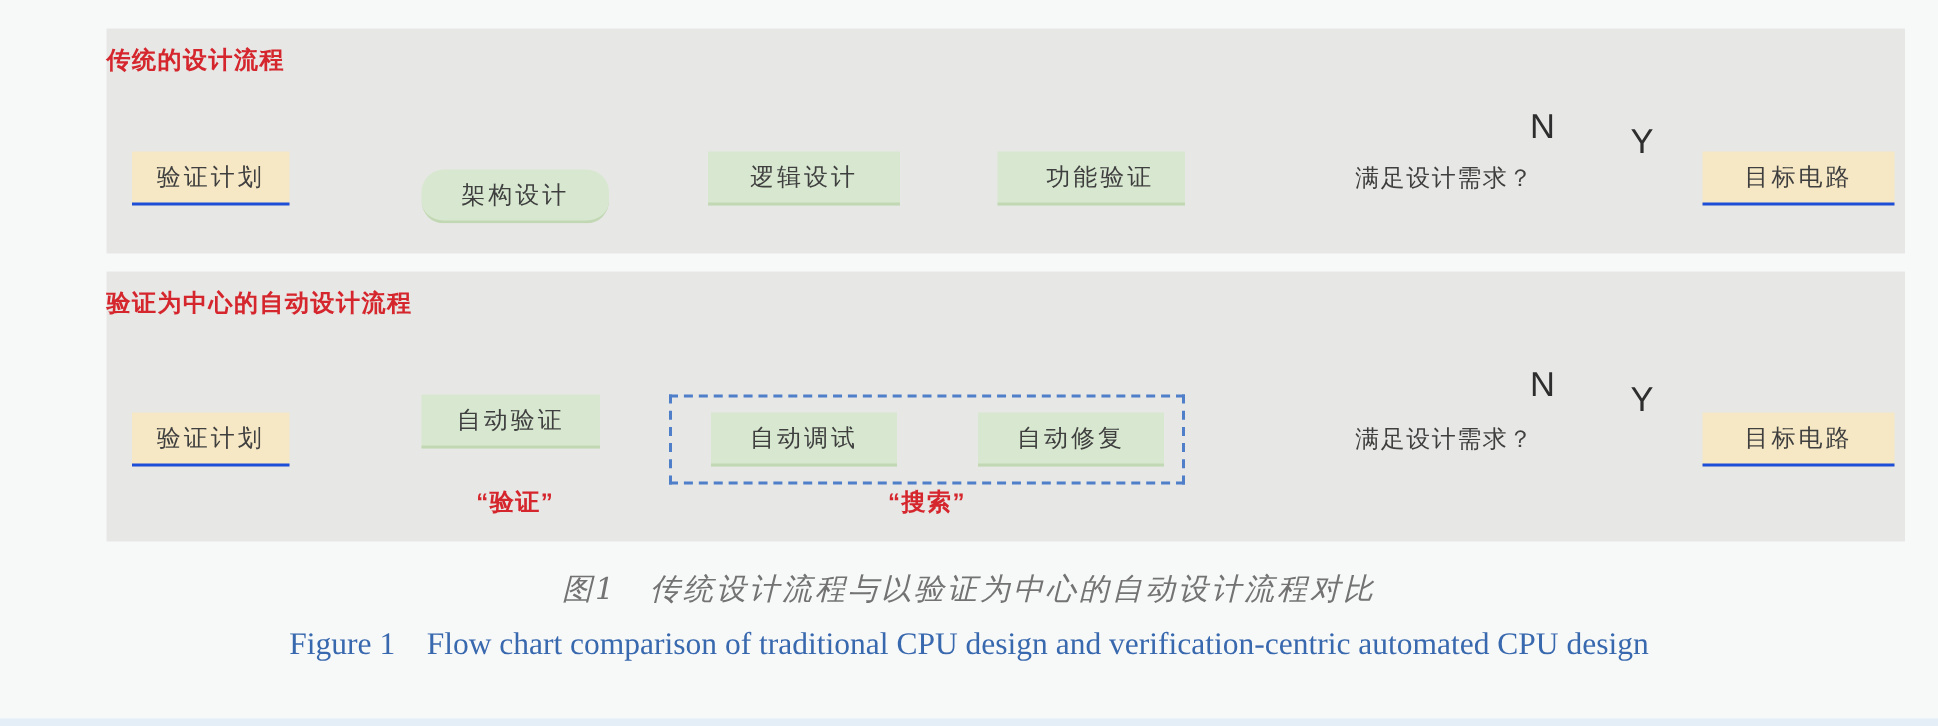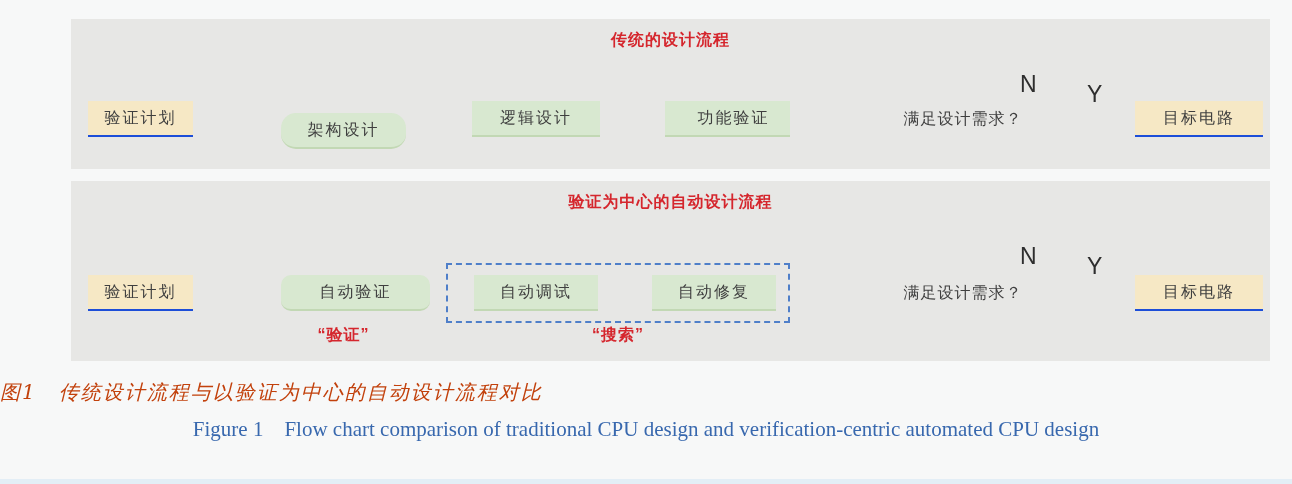--- a/index.html
+++ b/index.html
@@ -4,43 +4,43 @@
 <style>
   html,body{margin:0;padding:0;background:#f7f8f8;}
   .canvas{
     position:relative;width:1292px;height:484px;background:#f7f8f8;
     font-family:"Liberation Sans",sans-serif;overflow:hidden;
   }
   .panel{position:absolute;left:71px;width:1199px;background:#e7e7e5;}
   #panel1{top:19px;height:150px;}
   #panel2{top:181px;height:180px;}
   .panel-title{
-    position:absolute;top:11px;left:0;width:100%;text-align:center;
+    position:absolute;top:11px;left:0;width:100%;text-align:left;
     color:#d5262d;font-weight:bold;font-size:16px;letter-spacing:1px;
   }
   .node{
     position:absolute;display:flex;align-items:center;justify-content:center;
     font-size:16px;color:#3f3f3f;letter-spacing:2px;height:36px;box-sizing:border-box;
   }
   .node.plan{background:#f6e8c5;border-bottom:2px solid #1d4ed8;}
   .node.step{background:#d8e8d0;border-bottom:2px solid #c2d8b4;}
   .decision-label{
     position:absolute;display:flex;align-items:center;justify-content:center;
     font-size:16px;color:#3f3f3f;letter-spacing:1px;
   }
   .dashed-box{position:absolute;border:2px dashed #4f7fc9;box-sizing:border-box;background:transparent;}
   .branch-label{position:absolute;font-size:23px;line-height:1;color:#2e2e2e;}
   .quote-label{
     position:absolute;color:#d5262d;font-weight:bold;font-size:16px;
     text-align:center;letter-spacing:1px;
   }
   .flow-svg{position:absolute;left:0;top:0;pointer-events:none;}
   .cap-zh{
-    position:absolute;top:379px;left:0;width:100%;text-align:left;
-    color:#c2410c;font-family:"DejaVu Serif",serif;font-style:italic;
+    position:absolute;top:379px;left:0;width:100%;text-align:center;
+    color:#737373;font-family:"DejaVu Serif",serif;font-style:italic;
     font-size:20px;letter-spacing:2px;
   }
   .cap-en{
     position:absolute;top:415px;left:0;width:100%;text-align:center;
     color:#3868ae;font-family:"Liberation Serif",serif;font-size:21px;
   }
   .bottom-strip{position:absolute;left:0;bottom:0;width:100%;height:5px;background:#e3eef6;}
 </style>
 </head>
 <body>
@@ -93,21 +93,21 @@
     <div class="decision-label" style="left:786px;top:90px;width:212px;height:20px;">满足设计需求？</div>
     <div class="node plan" style="left:1064px;top:82px;width:128px;">目标电路</div>
     <div class="branch-label" style="left:949px;top:54px;">N</div>
     <div class="branch-label" style="left:1016px;top:64px;">Y</div>
   </div>
 
   <div class="panel" id="panel2">
     <div class="panel-title">验证为中心的自动设计流程</div>
     <div class="dashed-box" style="left:375px;top:82px;width:344px;height:60px;"></div>
     <div class="node plan" style="left:17px;top:94px;width:105px;">验证计划</div>
-    <div class="node step" style="left:210px;top:94px;width:149px;border-radius:10px;">自动验证</div>
+    <div class="node step" style="left:210px;top:82px;width:119px;">自动验证</div>
     <div class="node step" style="left:403px;top:94px;width:124px;">自动调试</div>
     <div class="node step" style="left:581px;top:94px;width:124px;">自动修复</div>
     <div class="decision-label" style="left:786px;top:102px;width:212px;height:20px;">满足设计需求？</div>
     <div class="node plan" style="left:1064px;top:94px;width:128px;">目标电路</div>
     <div class="branch-label" style="left:949px;top:64px;">N</div>
     <div class="branch-label" style="left:1016px;top:74px;">Y</div>
     <div class="quote-label" style="left:210px;top:144px;width:125px;">“验证”</div>
     <div class="quote-label" style="left:375px;top:144px;width:344px;">“搜索”</div>
   </div>
 

